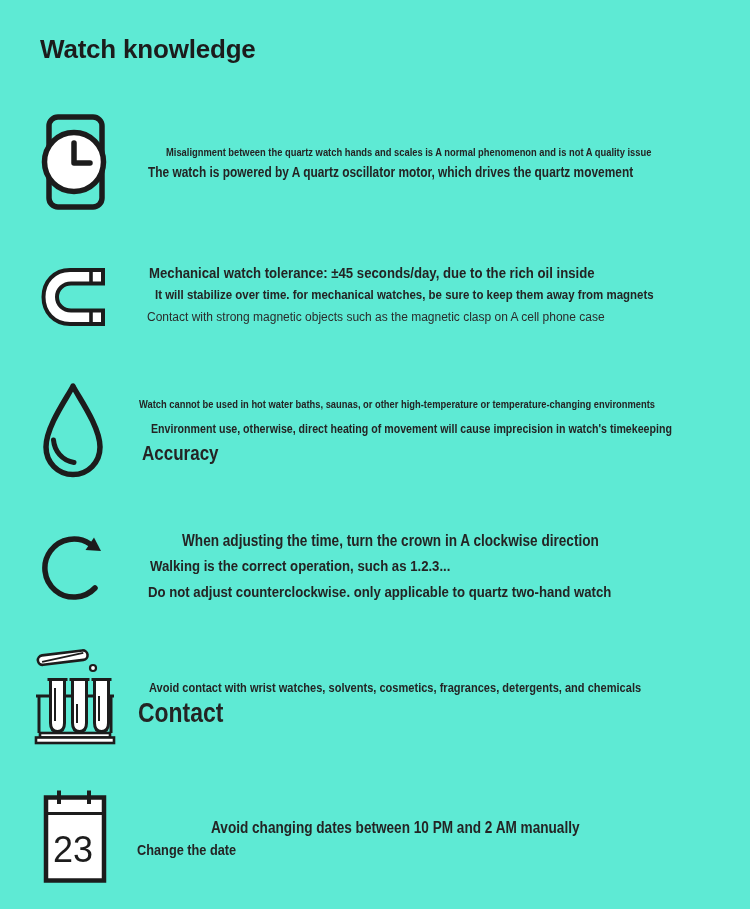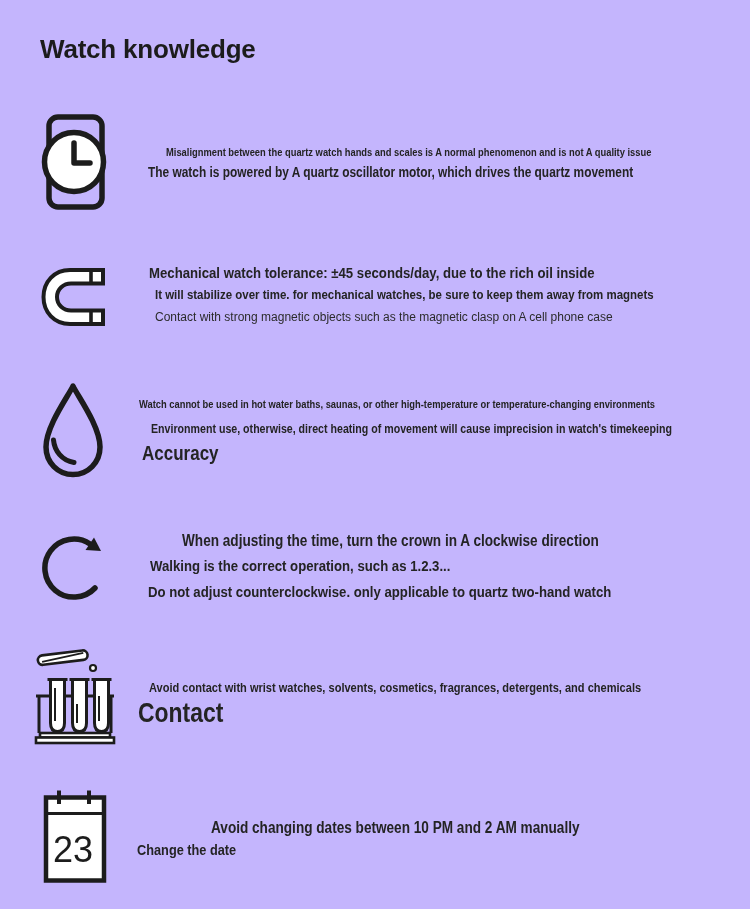--- a/index.html
+++ b/index.html
@@ -1,17 +1,17 @@
 <!DOCTYPE html>
 <html><head>
 <meta charset="utf-8">
 <style>
   html,body{margin:0;padding:0;background:#fff;}
   #page{
-    position:relative;width:750px;height:909px;background:#c4b5fd;overflow:hidden;
+    position:relative;width:750px;height:909px;background:#5eead4;overflow:hidden;
     font-family:"Liberation Sans", sans-serif;color:#1f1f1f;
   }
   .title{
     position:absolute;left:40px;top:34px;font-size:26px;font-weight:700;
     letter-spacing:-0.2px;color:#1c1c1c;white-space:nowrap;
   }
   .tl{
     position:absolute;white-space:nowrap;font-weight:700;color:#242424;
     transform:scaleX(0.85);transform-origin:0 50%;line-height:1.2;
   }
@@ -38,21 +38,21 @@
   <div class="tl" style="left:148px;top:164px;font-size:14px;">The watch is powered by A quartz oscillator motor, which drives the quartz movement</div>
 
   <div class="icon" style="left:40px;top:263px;width:66px;height:68px;">
     <svg viewBox="0 0 66 68">
       <path d="M63 7 H30 C14 7 3.5 19 3.5 34 C3.5 49 14 61 30 61 H63 V47.5 H31 C23.5 47.5 17 42 17 34 C17 26 23.5 20.5 31 20.5 H63 Z" fill="#fff" stroke="#1c1c1c" stroke-width="4"></path>
       <path d="M51 7 V20.5 M51 47.5 V61" stroke="#1c1c1c" stroke-width="3.6" fill="none"></path>
     </svg>
   </div>
   <div class="tl" style="left:149px;top:264px;font-size:15.5px;">Mechanical watch tolerance: ±45 seconds/day, due to the rich oil inside</div>
   <div class="tl" style="left:155px;top:287px;font-size:13.5px;">It will stabilize over time. for mechanical watches, be sure to keep them away from magnets</div>
-  <div class="tl ns reg" style="left:147px;top:310px;font-size:12px;margin-left:8px;">Contact with strong magnetic objects such as the magnetic clasp on A cell phone case</div>
+  <div class="tl ns reg" style="left:147px;top:310px;font-size:12px;">Contact with strong magnetic objects such as the magnetic clasp on A cell phone case</div>
 
   <div class="icon" style="left:39px;top:381px;width:68px;height:99px;">
     <svg viewBox="0 0 68 99">
       <path d="M34 5 C30 14 7 45 7 66 C7 81.5 19 93.5 34 93.5 C49 93.5 61 81.5 61 66 C61 45 38 14 34 5 Z" fill="none" stroke="#1c1c1c" stroke-width="5.5" stroke-linejoin="round"></path>
       <path d="M14.5 59 C15.5 70 23 79.5 35 81.5" fill="none" stroke="#1c1c1c" stroke-width="5" stroke-linecap="round"></path>
     </svg>
   </div>
   <div class="tl" style="left:139px;top:398px;font-size:11px;">Watch cannot be used in hot water baths, saunas, or other high-temperature or temperature-changing environments</div>
   <div class="tl" style="left:151px;top:422px;font-size:12.5px;">Environment use, otherwise, direct heating of movement will cause imprecision in watch's timekeeping</div>
   <div class="tl" style="left:142px;top:441px;font-size:20px;">Accuracy</div>

